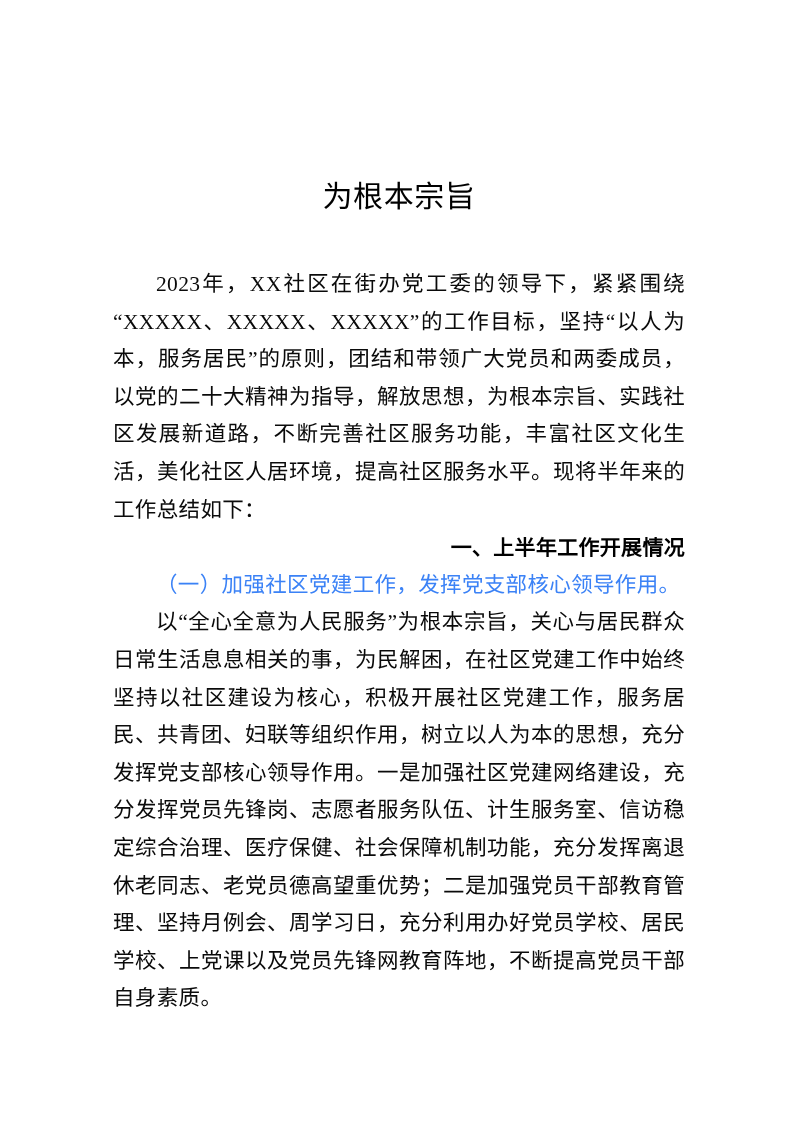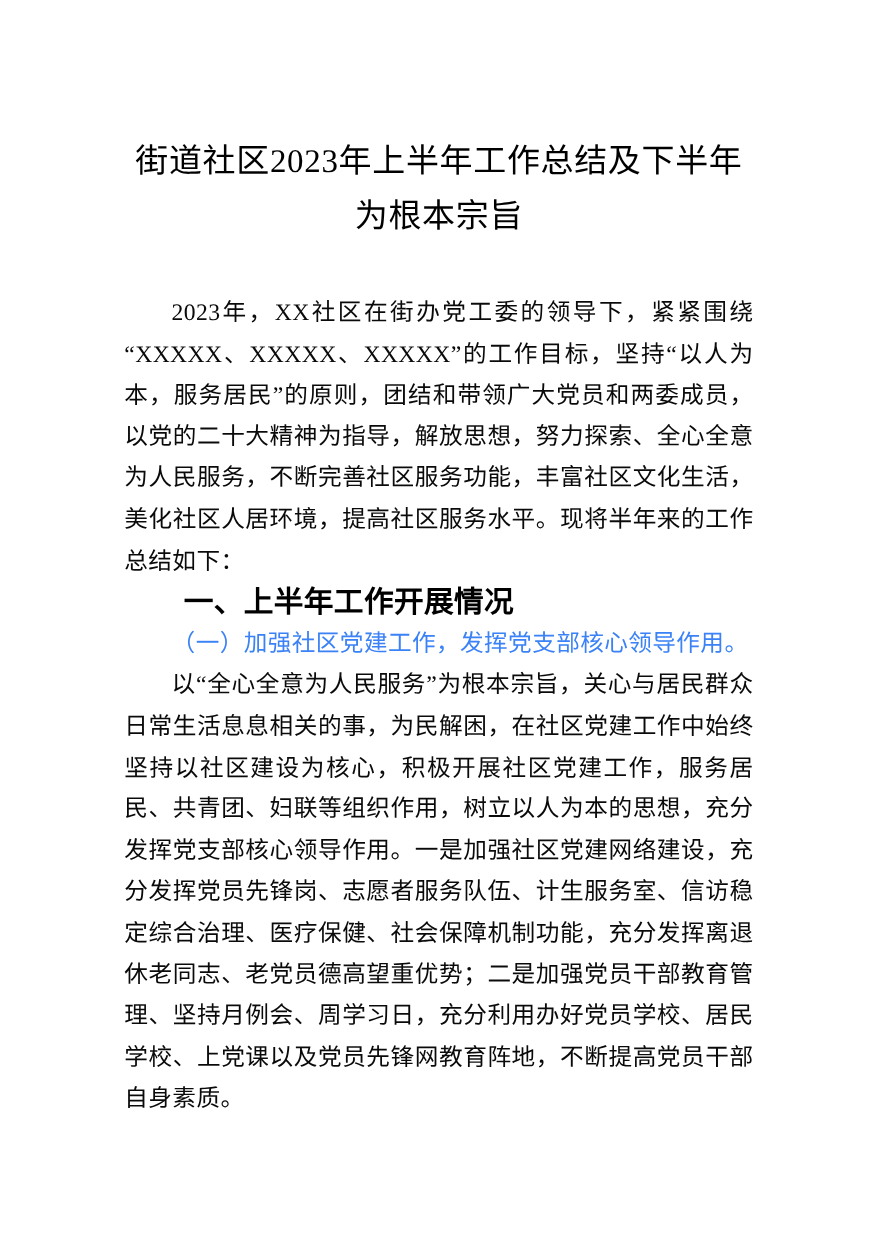--- a/index.html
+++ b/index.html
@@ -58,28 +58,28 @@
   }
 
   
   .para-first {
     margin-top: 44px;
   }
 
   
   .heading-1 {
     font-family: "Liberation Sans", "DejaVu Sans", sans-serif;
-    font-size: 27px;
+    font-size: 21px;
     line-height: 37.6px;
     color: #000000;
     font-weight: bold;
     text-indent: 2em;
     margin: 0;
     letter-spacing: 0.3px;
-    text-align: left;
+    text-align: right;
   }
 
   
   .heading-2 {
     font-family: "Liberation Serif", "DejaVu Serif", serif;
     font-size: 21.5px;
     line-height: 37.6px;
     color: #3b82f6;
     text-indent: 2em;
     margin: 0;
@@ -88,25 +88,25 @@
   }
 </style>
 </head>
 <body>
 
 <div class="page">
 
   <div class="doc-body">
 
     <h1 class="doc-title">
-      <span>街道社区2023年上半年工作总结及下半年</span><br>
+      <br>
       <span>为根本宗旨</span>
     </h1>
 
-    <p class="para indent para-first">2023年，XX社区在街办党工委的领导下，紧紧围绕“XXXXX、XXXXX、XXXXX”的工作目标，坚持“以人为本，服务居民”的原则，团结和带领广大党员和两委成员，以党的二十大精神为指导，解放思想，努力探索、全心全意为人民服务，不断完善社区服务功能，丰富社区文化生活，美化社区人居环境，提高社区服务水平。现将半年来的工作总结如下：</p>
+    <p class="para indent para-first">2023年，XX社区在街办党工委的领导下，紧紧围绕“XXXXX、XXXXX、XXXXX”的工作目标，坚持“以人为本，服务居民”的原则，团结和带领广大党员和两委成员，以党的二十大精神为指导，解放思想，为根本宗旨、实践社区发展新道路，不断完善社区服务功能，丰富社区文化生活，美化社区人居环境，提高社区服务水平。现将半年来的工作总结如下：</p>
 
     <p class="heading-1">一、上半年工作开展情况</p>
 
     <p class="heading-2">（一）加强社区党建工作，发挥党支部核心领导作用。</p>
 
     <p class="para indent">以“全心全意为人民服务”为根本宗旨，关心与居民群众日常生活息息相关的事，为民解困，在社区党建工作中始终坚持以社区建设为核心，积极开展社区党建工作，服务居民、共青团、妇联等组织作用，树立以人为本的思想，充分发挥党支部核心领导作用。一是加强社区党建网络建设，充分发挥党员先锋岗、志愿者服务队伍、计生服务室、信访稳定综合治理、医疗保健、社会保障机制功能，充分发挥离退休老同志、老党员德高望重优势；二是加强党员干部教育管理、坚持月例会、周学习日，充分利用办好党员学校、居民学校、上党课以及党员先锋网教育阵地，不断提高党员干部自身素质。</p>
 
   </div>
 
 </div>

